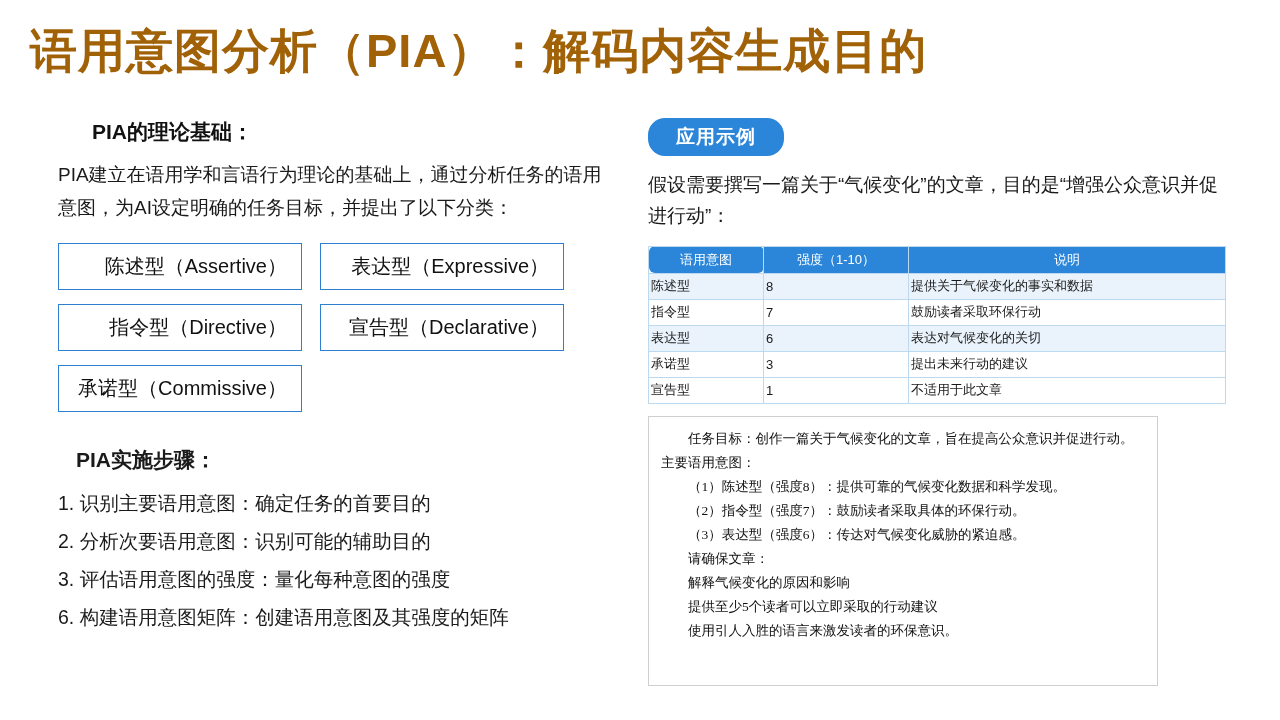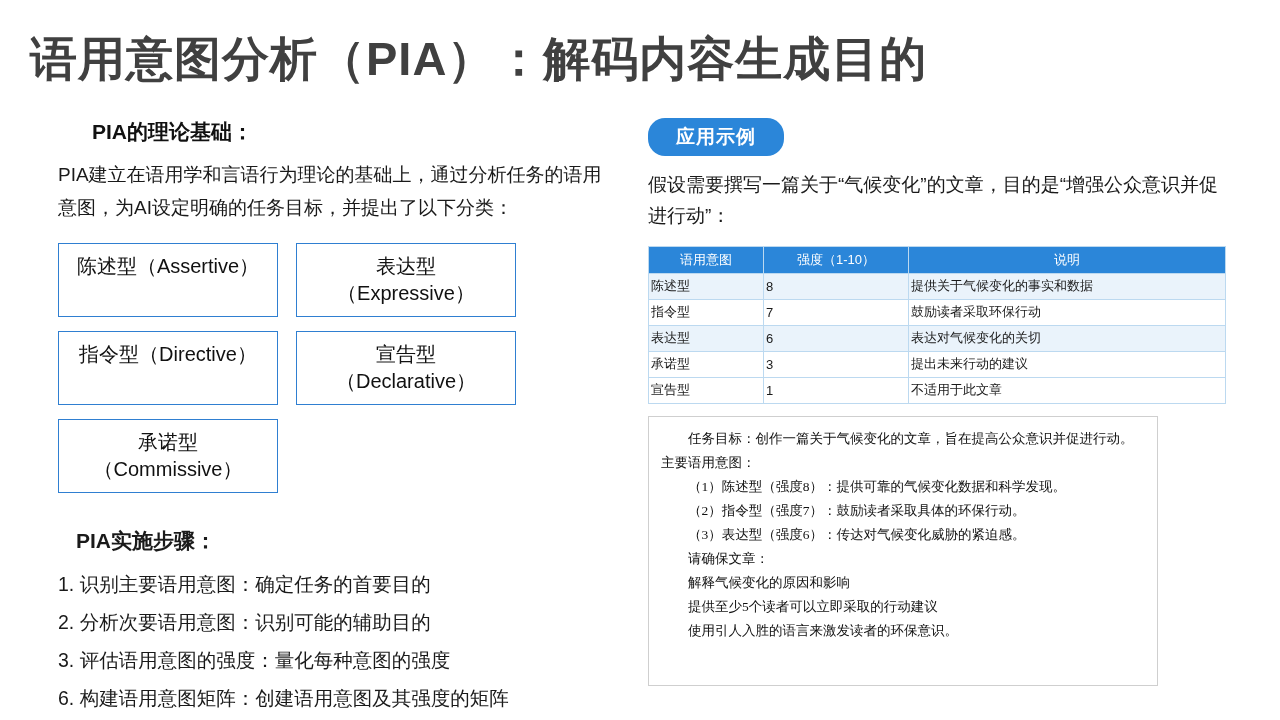--- a/index.html
+++ b/index.html
@@ -16,25 +16,25 @@
   }
   .slide {
     position: relative;
     width: 1280px;
     height: 720px;
     box-sizing: border-box;
   }
   .slide-title {
     position: absolute;
     left: 30px;
-    top: 28px;
+    top: 20px;
     font-size: 47px;
     font-weight: bold;
     letter-spacing: 1px;
-    color: #404040;
+    color: #a16207;
     white-space: nowrap;
   }
 
   
   .left-col {
     position: absolute;
     left: 58px;
     top: 118px;
     width: 560px;
   }
@@ -58,22 +58,22 @@
     width: 560px;
     margin-bottom: 8px;
   }
   .type-box {
     box-sizing: border-box;
     border: 1.5px solid #2f7fd1;
     background: #ffffff;
     padding: 9px 14px;
     font-size: 20px;
     color: #111111;
-    width: 220px;
-    text-align: center;
+    width: 244px;
+    text-align: right;
   }
   .steps-heading {
     font-size: 21px;
     font-weight: bold;
     margin: 34px 0 10px 18px;
   }
   .steps-list {
     margin: 0;
     padding: 0;
     list-style: none;
@@ -125,21 +125,21 @@
     text-align: center;
   }
   table.pia-table td {
     border: 1px solid #bcd9f0;
     padding: 3.5px 2px;
     text-align: left;
     color: #1a1a1a;
   }
   table.pia-table tr.odd td { background: #ffffff; }
   table.pia-table tr.even td { background: #eaf3fb; }
-  .col-intent { width: 110px; }
+  .col-intent { width: 110px; border-radius: 6px; }
   .col-strength { width: 140px; }
 
   .output-box {
     margin-top: 12px;
     border: 1px solid #cfcfcf;
     background: #ffffff;
     width: 510px;
     height: 270px;
     box-sizing: border-box;
     padding: 10px 12px 0 12px;

